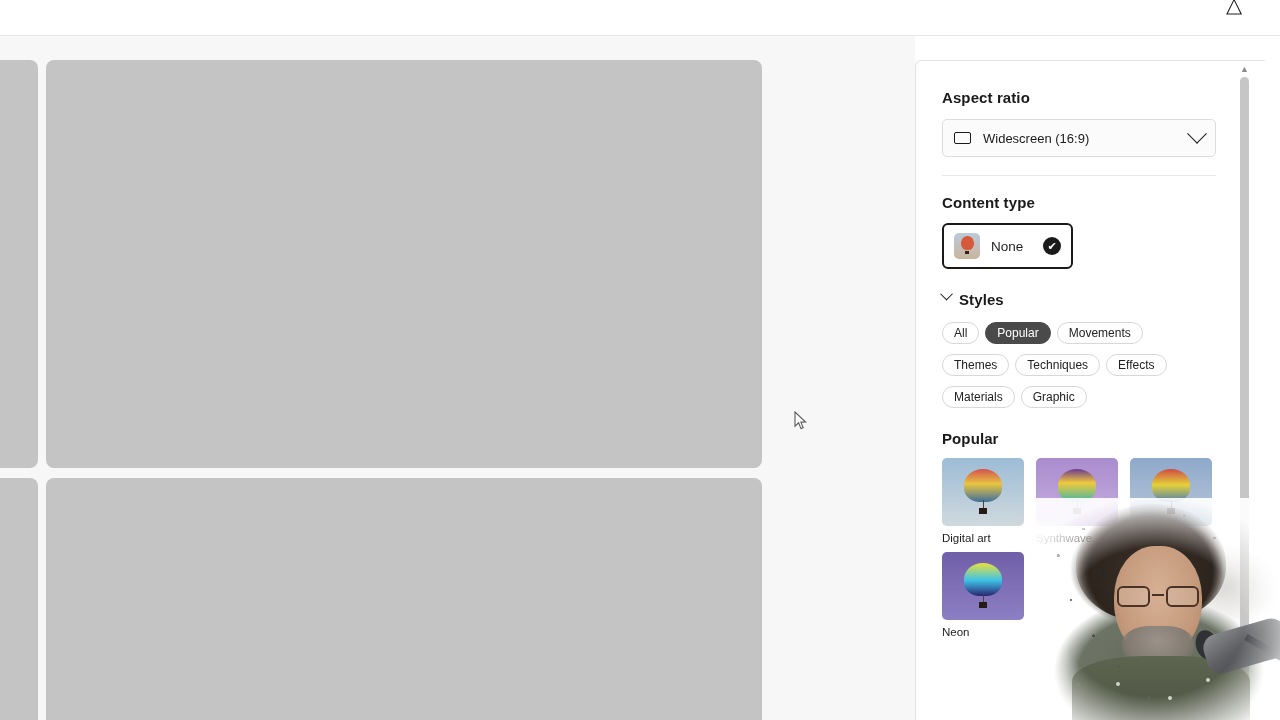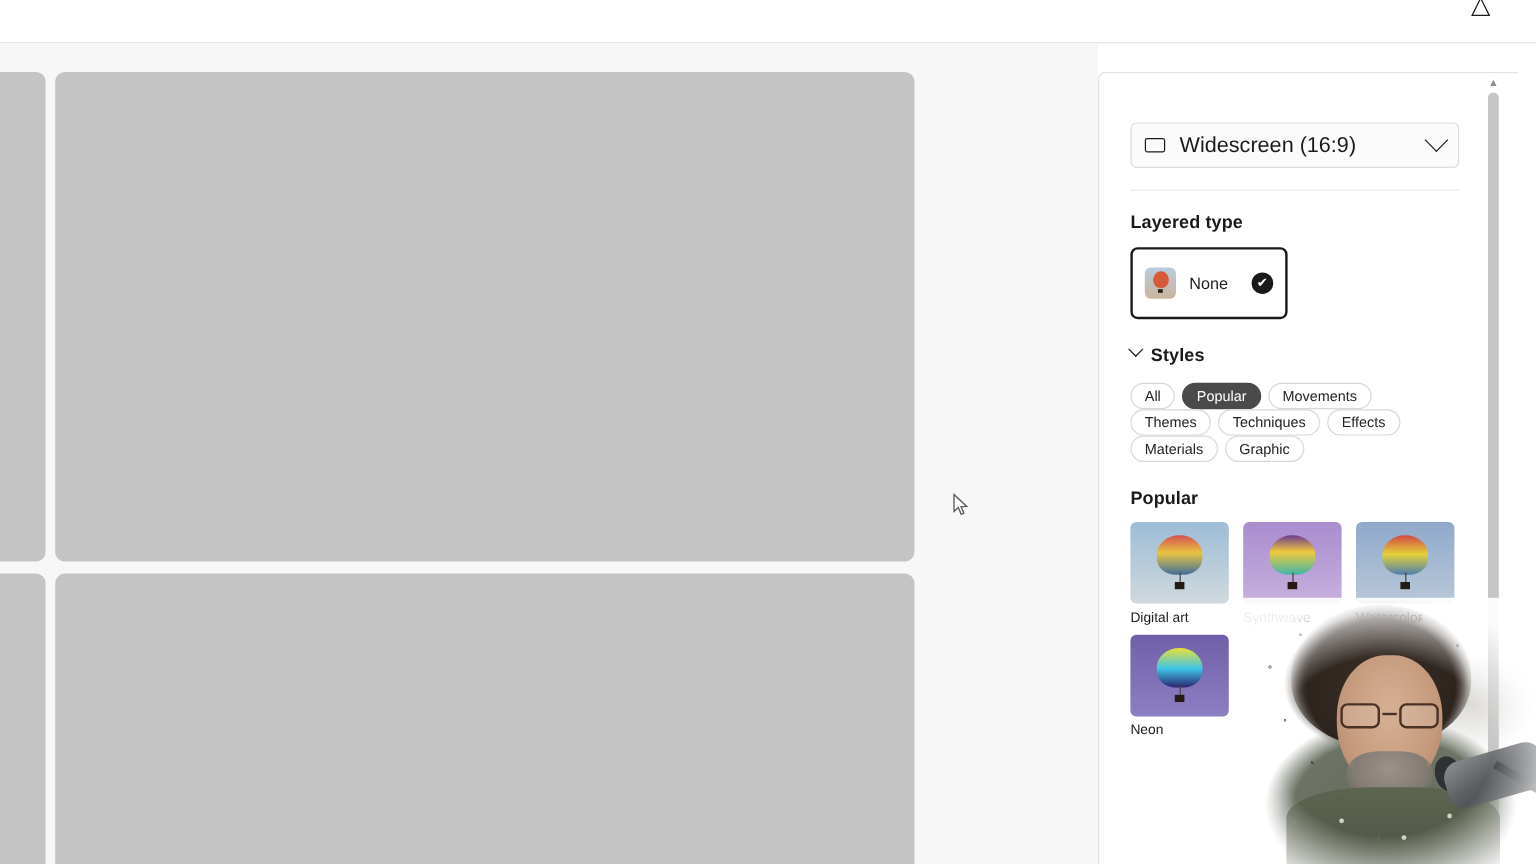--- a/index.html
+++ b/index.html
@@ -106,42 +106,42 @@
     cursor: pointer;
   }
   .select .rect-icon {
     width: 17px; height: 12px;
     border: 1.6px solid #1a1a1a;
     border-radius: 2px;
     flex: 0 0 auto;
   }
   .select .sel-label {
     margin-left: 12px;
-    font-size: 18px;
+    font-size: 13px;
     color: #1a1a1a;
     flex: 1 1 auto;
   }
   .select .chev {
     width: 14px; height: 14px;
     border-right: 1.8px solid #1a1a1a;
     border-bottom: 1.8px solid #1a1a1a;
     transform: rotate(45deg) translate(-3px,-3px);
     flex: 0 0 auto;
   }
 
   
   .ct-head { margin-top: 18px; }
   .ct-grid {
     margin-top: 12px;
     display: grid;
     grid-template-columns: 1fr 1fr;
     gap: 6px 12px;
   }
   .ct-tile {
-    height: 60px;
+    height: 46px;
     border-radius: 6px;
     background: #f6f6f6;
     border: 1px solid transparent;
     display: flex;
     align-items: center;
     padding: 0 10px;
     cursor: pointer;
     position: relative;
   }
   .ct-tile.selected {
@@ -199,21 +199,21 @@
     width: 9px; height: 9px;
     border-right: 1.9px solid #1a1a1a;
     border-bottom: 1.9px solid #1a1a1a;
     transform: rotate(45deg) translate(-1px,-1px);
   }
 
   .chips {
     margin-top: 14px;
     display: flex;
     flex-wrap: wrap;
-    gap: 0 6px;
+    gap: 10px 6px;
   }
   .chip {
     height: 22px;
     padding: 0 11px;
     border: 1px solid #d8d8d8;
     border-radius: 11px;
     background: #ffffff;
     font-size: 12px;
     line-height: 20px;
     color: #222;
@@ -431,30 +431,31 @@
   <div class="workspace">
     <div class="card-placeholder card-a"></div>
     <div class="card-placeholder card-main"></div>
     <div class="card-placeholder card-b"></div>
     <div class="card-placeholder card-main2"></div>
   </div>
 
   <div class="panel">
     <div class="panel-inner">
 
+      <div class="section-title">Aspect ratio</div>
 
       <div class="select">
         <span class="rect-icon"></span>
         <span class="sel-label">Widescreen (16:9)</span>
         <span class="chev"></span>
       </div>
 
       <div class="hr"></div>
 
-      <div class="section-title ct-head">Layered type</div>
+      <div class="section-title ct-head">Content type</div>
 
       <div class="ct-grid">
         <div class="ct-tile selected">
           <span class="ct-thumb">
             <span class="bal" style="background:#d45a3a"></span>
               <span class="bask"></span>
           </span>
           <span class="ct-label">None</span>
           <span class="ct-check">✔</span>
         </div>

